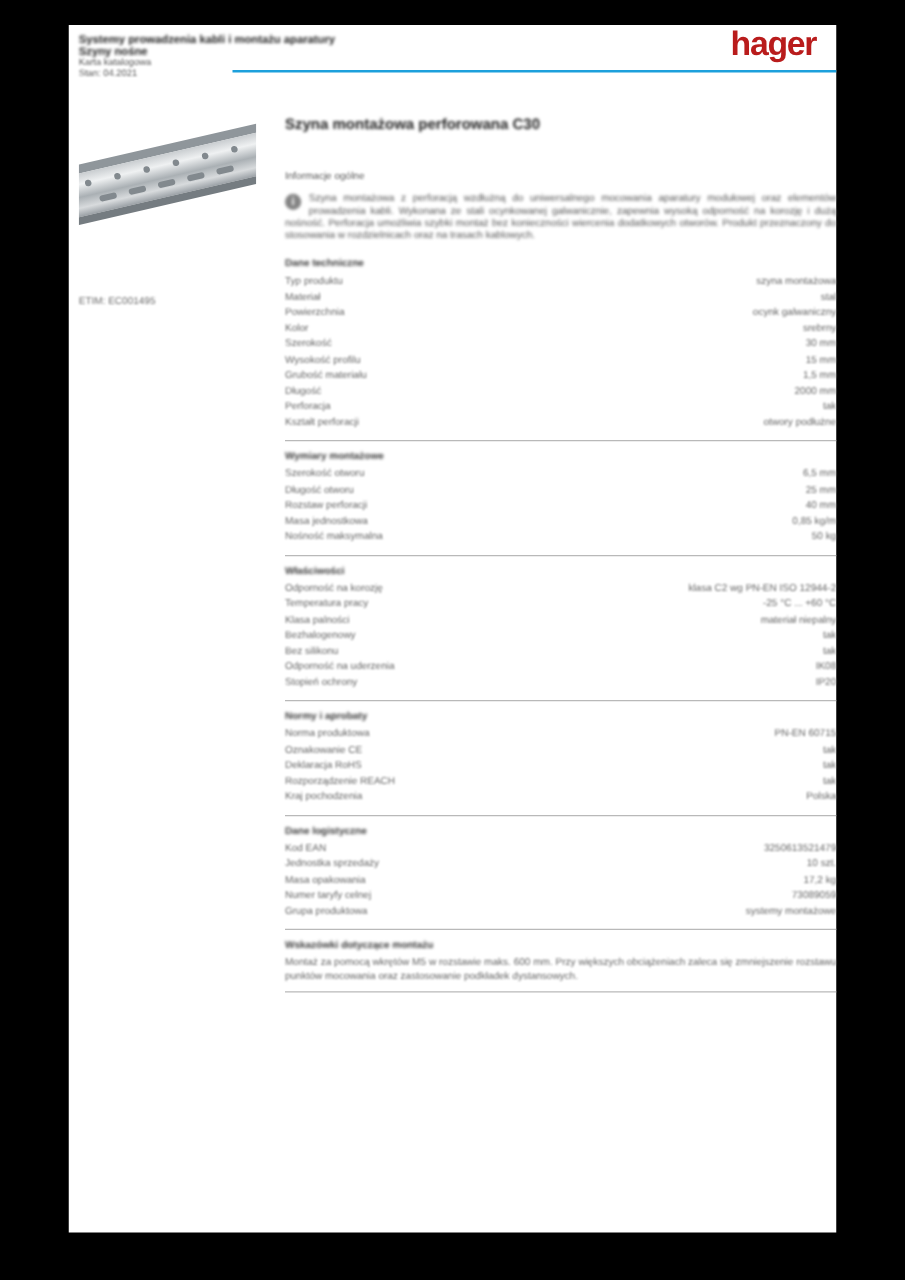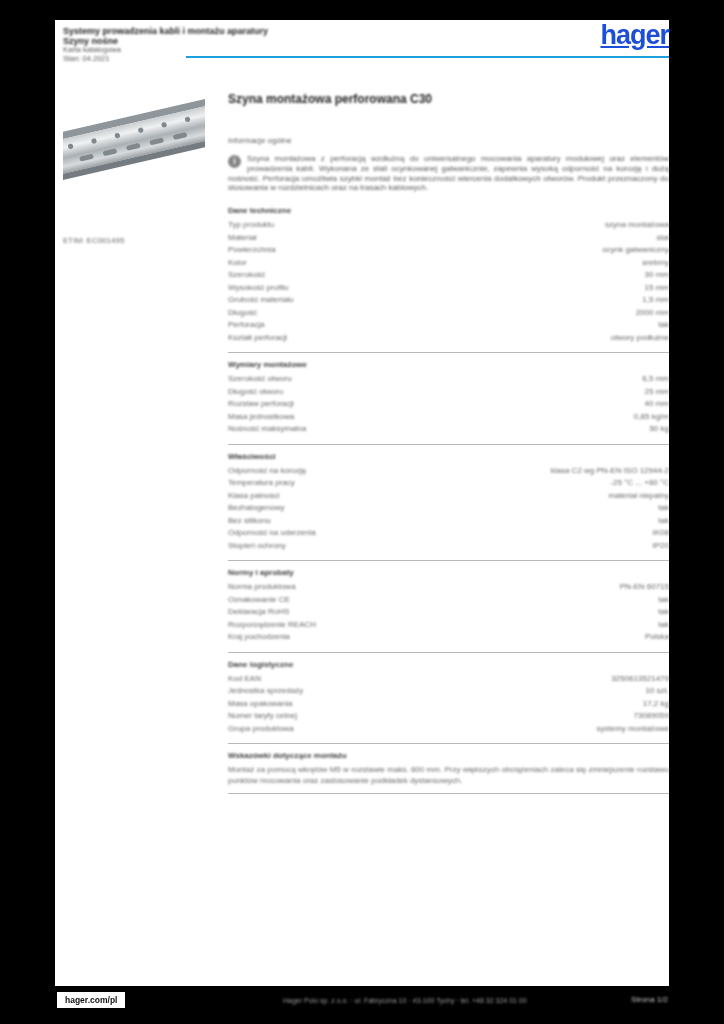--- a/index.html
+++ b/index.html
@@ -9,21 +9,21 @@
 
   
   .page { position:absolute; left:55px; top:20px; width:614px; height:966px; background:#ffffff; }
 
   
   .hdr-left { position:absolute; left:8px; top:6px; width:300px; }
   .hdr-line1 { font-size:9px; font-weight:bold; color:#222; line-height:10px; filter:blur(1.1px); white-space:nowrap; }
   .hdr-line2 { font-size:9px; font-weight:bold; color:#222; line-height:10px; filter:blur(1.1px); }
   .hdr-line3, .hdr-line4 { font-size:7.5px; color:#555; line-height:8.5px; filter:blur(1px); }
   .hdr-rule { position:absolute; left:131px; right:0; top:36px; height:2px; background:#1da0dc; }
-  .logo { position:absolute; right:0; top:0px; font-size:27px; font-weight:800; letter-spacing:-1px; color:#1d4ed8;text-decoration:underline; }
+  .logo { position:absolute; right:16px; top:0px; font-size:27px; font-weight:800; letter-spacing:-1px; color:#b91c1c; }
 
   
   .product-image { position:absolute; left:8px; top:74px; width:142px; height:94px; overflow:hidden; }
 
   
   .product-title { position:absolute; left:173px; top:72px; width:440px; font-size:12px; font-weight:bold;
                    color:#1f1f1f; filter:blur(1.2px); white-space:nowrap; }
   .intro-heading { position:absolute; left:173px; top:116px; font-size:8px; color:#5a5a5a; filter:blur(1px); }
   .product-description { position:absolute; left:173px; top:134px; width:441px; font-size:8px;
                          line-height:9.8px; color:#565656; filter:blur(1.1px); text-align:justify; }
@@ -249,18 +249,13 @@
             <span class="spec-value">systemy montażowe</span>
           </div>
         </div>
         <div class="spec-section sep">
           <div class="spec-section-header">Wskazówki dotyczące montażu</div>
           <div class="spec-note">Montaż za pomocą wkrętów M5 w rozstawie maks. 600 mm. Przy większych obciążeniach zaleca się zmniejszenie rozstawu punktów mocowania oraz zastosowanie podkładek dystansowych.</div>
         </div>
       </div>
   </div>
 
-  <div class="footer">
-    <div class="footer-site">hager.com/pl</div>
-    <div class="footer-center">Hager Polo sp. z o.o. · ul. Fabryczna 10 · 43-100 Tychy · tel. +48 32 324 01 00</div>
-    <div class="footer-page">Strona 1/2</div>
-  </div>
 </div>
 
 </body></html>

